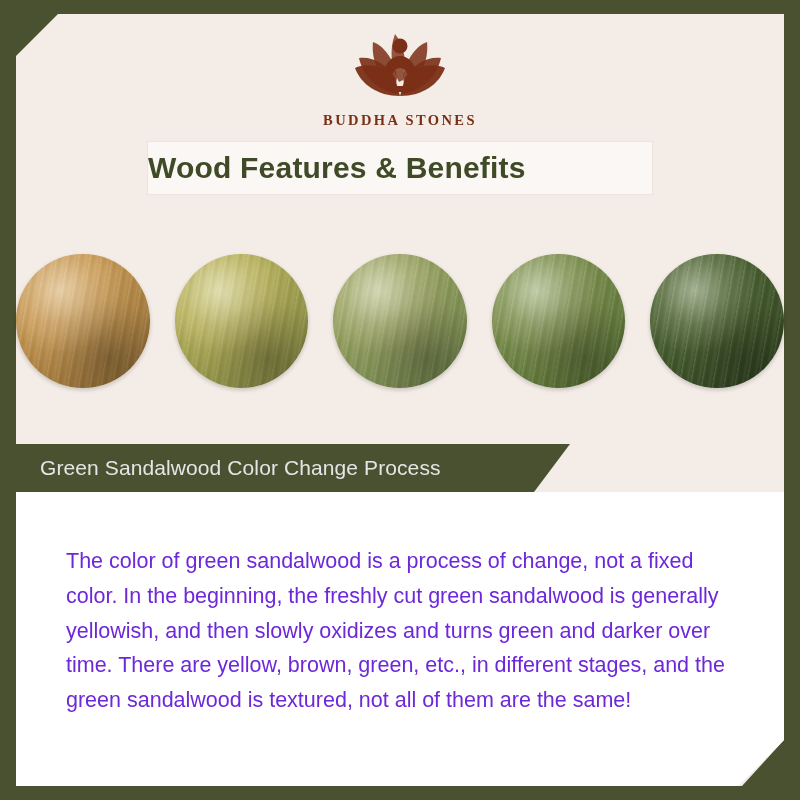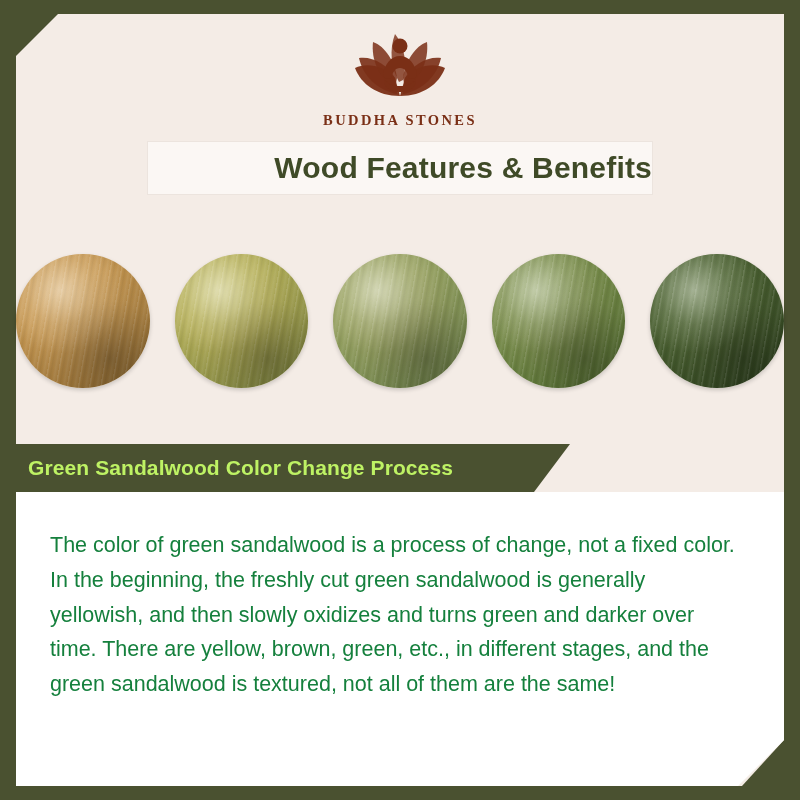--- a/index.html
+++ b/index.html
@@ -72,21 +72,21 @@
   
   .title-band {
     position: absolute;
     left: 148px;
     top: 142px;
     width: 504px;
     height: 52px;
     background: #fbf7f4;
     display: flex;
     align-items: center;
-    justify-content: flex-end;
+    justify-content: flex-start;
     box-shadow: 0 0 0 1px rgba(0,0,0,0.03);
   }
   .title-band .title {
     font-size: 30px;
     font-weight: bold;
     color: #3f4a27;
     letter-spacing: 0.2px;
     font-family: "Liberation Sans", sans-serif;
   }
 
@@ -141,43 +141,43 @@
     left: 0px;
     top: 444px;
     width: 570px;
     height: 48px;
     background: #4a5130;
     clip-path: polygon(0 0, 570px 0, 534px 48px, 0 48px);
     display: flex;
     align-items: center;
   }
   .ribbon .ribbon-text {
-    margin-left: 28px;
-    color: #bef264;
+    margin-left: 40px;
+    color: #e5e5e5;
     font-size: 21px;
-    font-weight: bold;
+    font-weight: normal;
     letter-spacing: 0.1px;
   }
 
   
   .body-card {
     position: absolute;
     left: 16px;
     top: 492px;
     width: 768px;
     height: 294px;
     background: #ffffff;
     clip-path: polygon(0 0, 768px 0, 768px 248px, 722px 294px, 0 294px);
   }
   .body-card p {
-    margin: 0;
+    margin: 16px;
     padding: 36px 40px 0 34px;
     font-size: 21.5px;
     line-height: 1.62;
-    color: #15803d;
+    color: #6d28d9;
     font-family: "Liberation Sans", sans-serif;
   }
 </style>
 </head>
 <body>
 
 <div class="page">
   <div class="frame"></div>
   <div class="panel"></div>
 

